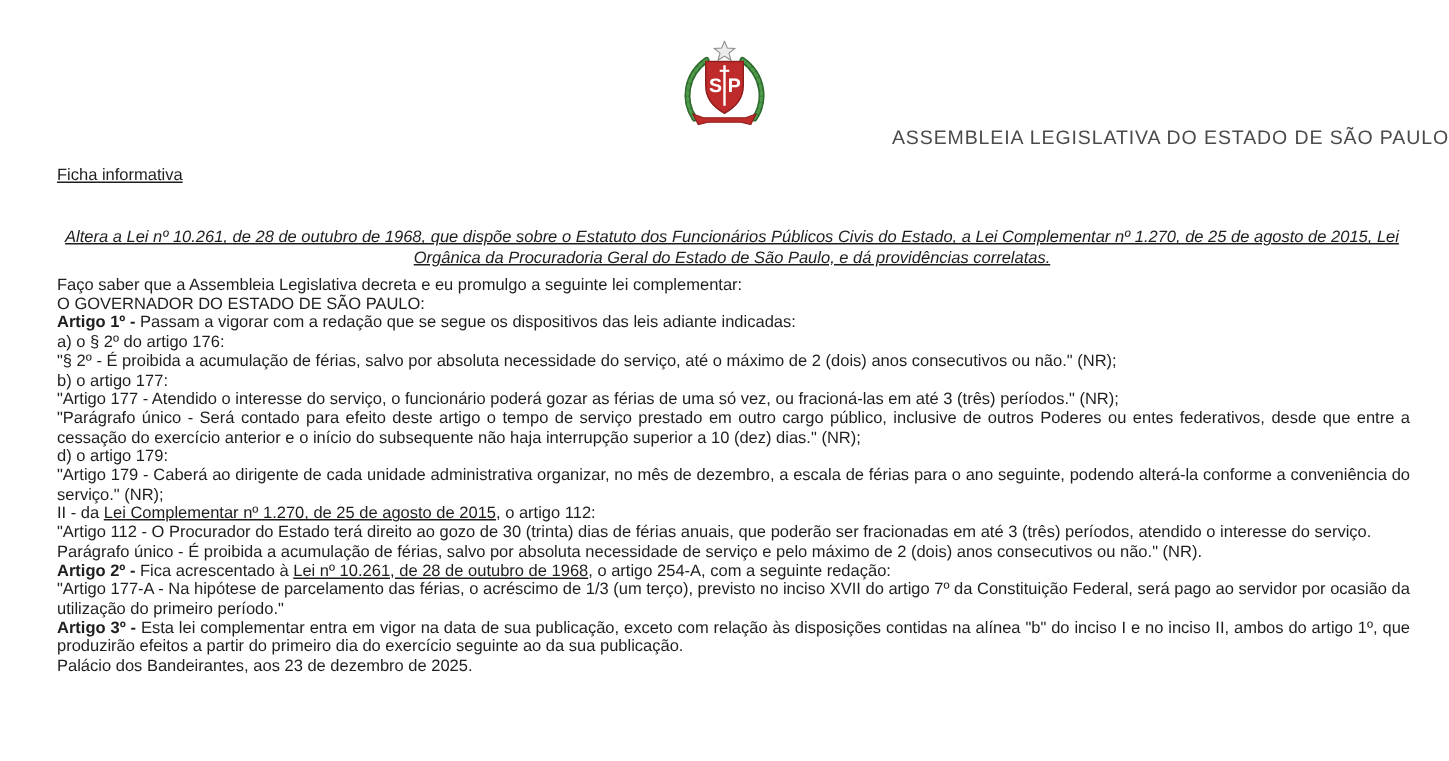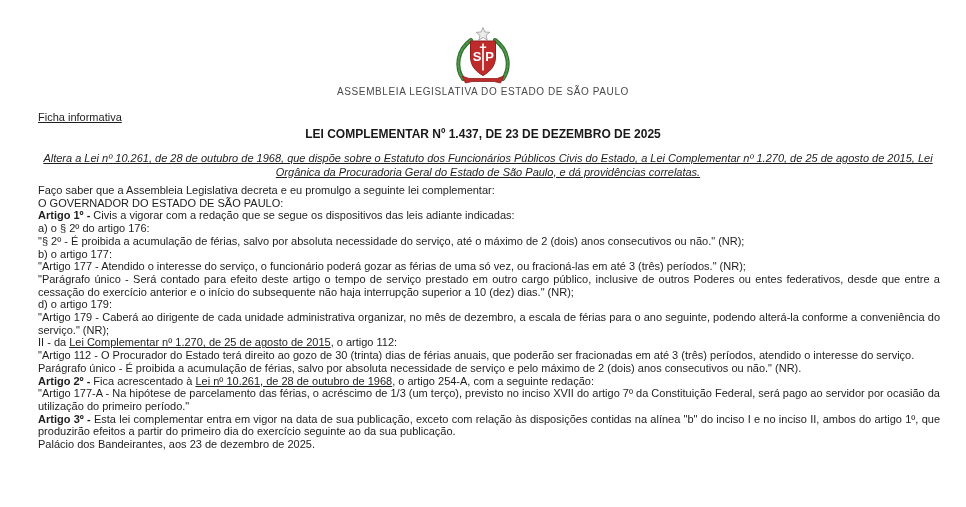--- a/index.html
+++ b/index.html
@@ -14,22 +14,22 @@
   }
   .logo-block {
     position: absolute;
     top: 27px; left: 0; right: 0;
     text-align: center;
     line-height: 0;
   }
   .caption {
     position: absolute;
     top: 87px; left: 0; right: 0;
-    text-align: center;
-    font-size: 10px;
+    text-align: right;
+    font-size: 13px;
     letter-spacing: 0.6px;
     color: #4a4a4a;
     line-height: 10px;
   }
   .ficha-link {
     position: absolute;
     top: 111px; left: 38px;
     font-size: 11px;
     color: #1e1e1e;
     text-decoration: underline;
@@ -95,28 +95,27 @@
       <text x="39.5" y="34" text-anchor="middle" font-family="Liberation Sans, sans-serif" font-size="13" font-weight="bold" fill="#ffffff">P</text>
 
       <path d="M12 49 L19 51.5 H47 L54 49 L50.5 56 L44 54.5 H22 L15.5 56 Z" fill="#bf2b2b" stroke="#8e1f1f" stroke-width="0.8"></path>
     </svg>
   </div>
 
   <div class="caption">ASSEMBLEIA LEGISLATIVA DO ESTADO DE SÃO PAULO</div>
 
   <a class="ficha-link" href="#">Ficha informativa</a>
 
-  <h1 class="doc-title">LEI COMPLEMENTAR Nº 1.437, DE 23 DE DEZEMBRO DE 2025</h1>
 
   <div class="ementa">Altera a Lei nº 10.261, de 28 de outubro de 1968, que dispõe sobre o Estatuto dos Funcionários Públicos Civis do Estado, a Lei Complementar nº 1.270, de 25 de agosto de 2015, Lei Orgânica da Procuradoria Geral do Estado de São Paulo, e dá providências correlatas.</div>
 
   <div class="doc-body">
       <p class="para"><span>Faço saber que a Assembleia Legislativa decreta e eu promulgo a seguinte lei complementar:</span></p>
       <p class="para"><span>O GOVERNADOR DO ESTADO DE SÃO PAULO:</span></p>
-      <p class="para"><span class="b">Artigo 1º -</span><span> Civis a vigorar com a redação que se segue os dispositivos das leis adiante indicadas:</span></p>
+      <p class="para"><span class="b">Artigo 1º -</span><span> Passam a vigorar com a redação que se segue os dispositivos das leis adiante indicadas:</span></p>
       <p class="para"><span>a) o § 2º do artigo 176:</span></p>
       <p class="para"><span>"§ 2º - É proibida a acumulação de férias, salvo por absoluta necessidade do serviço, até o máximo de 2 (dois) anos consecutivos ou não." (NR);</span></p>
       <p class="para"><span>b) o artigo 177:</span></p>
       <p class="para"><span>"Artigo 177 - Atendido o interesse do serviço, o funcionário poderá gozar as férias de uma só vez, ou fracioná-las em até 3 (três) períodos." (NR);</span></p>
       <p class="para"><span>"Parágrafo único - Será contado para efeito deste artigo o tempo de serviço prestado em outro cargo público, inclusive de outros Poderes ou entes federativos, desde que entre a cessação do exercício anterior e o início do subsequente não haja interrupção superior a 10 (dez) dias." (NR);</span></p>
       <p class="para"><span>d) o artigo 179:</span></p>
       <p class="para"><span>"Artigo 179 - Caberá ao dirigente de cada unidade administrativa organizar, no mês de dezembro, a escala de férias para o ano seguinte, podendo alterá-la conforme a conveniência do serviço." (NR);</span></p>
       <p class="para"><span>II - da </span><a href="#" class="law-link">Lei Complementar nº 1.270, de 25 de agosto de 2015</a><span>, o artigo 112:</span></p>
       <p class="para"><span>"Artigo 112 - O Procurador do Estado terá direito ao gozo de 30 (trinta) dias de férias anuais, que poderão ser fracionadas em até 3 (três) períodos, atendido o interesse do serviço.</span></p>
       <p class="para"><span>Parágrafo único - É proibida a acumulação de férias, salvo por absoluta necessidade de serviço e pelo máximo de 2 (dois) anos consecutivos ou não." (NR).</span></p>

